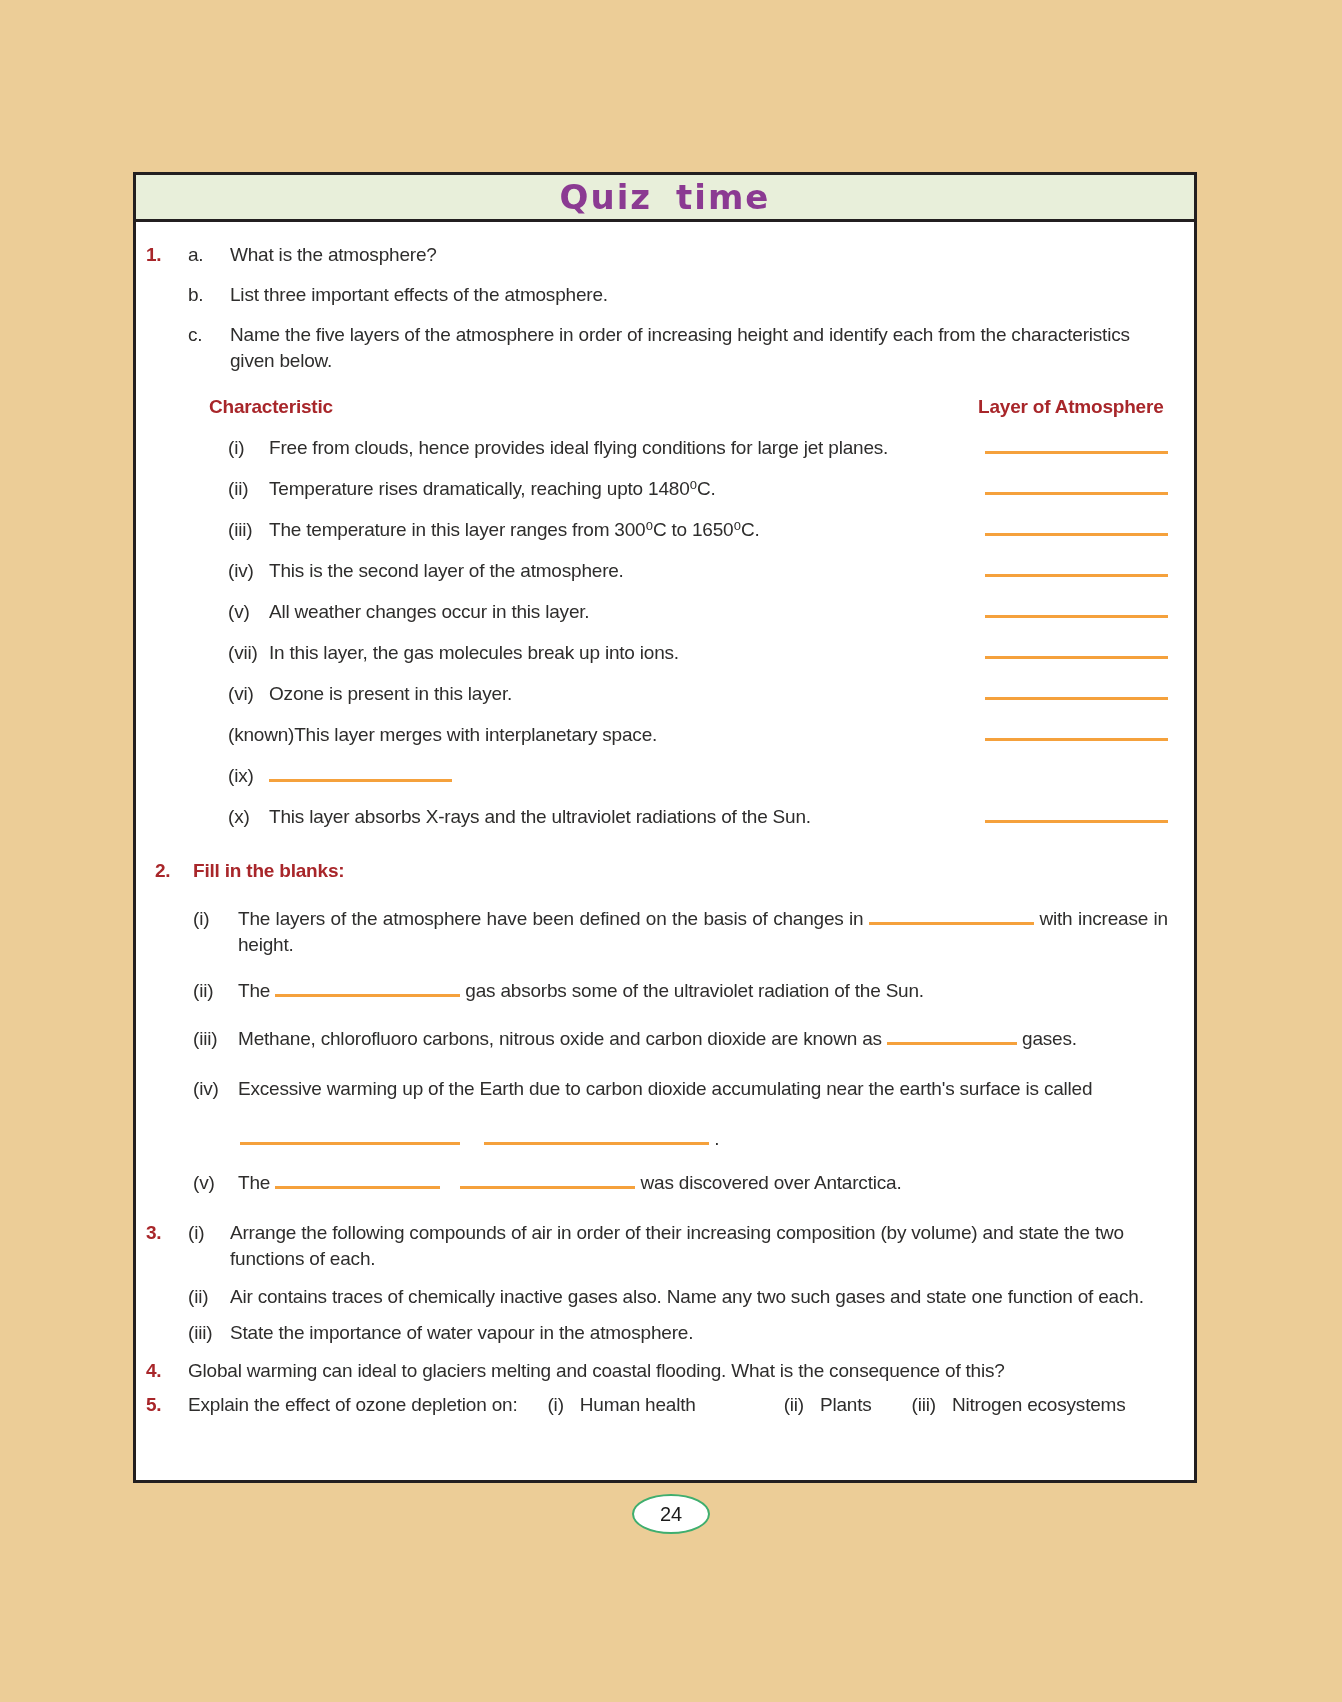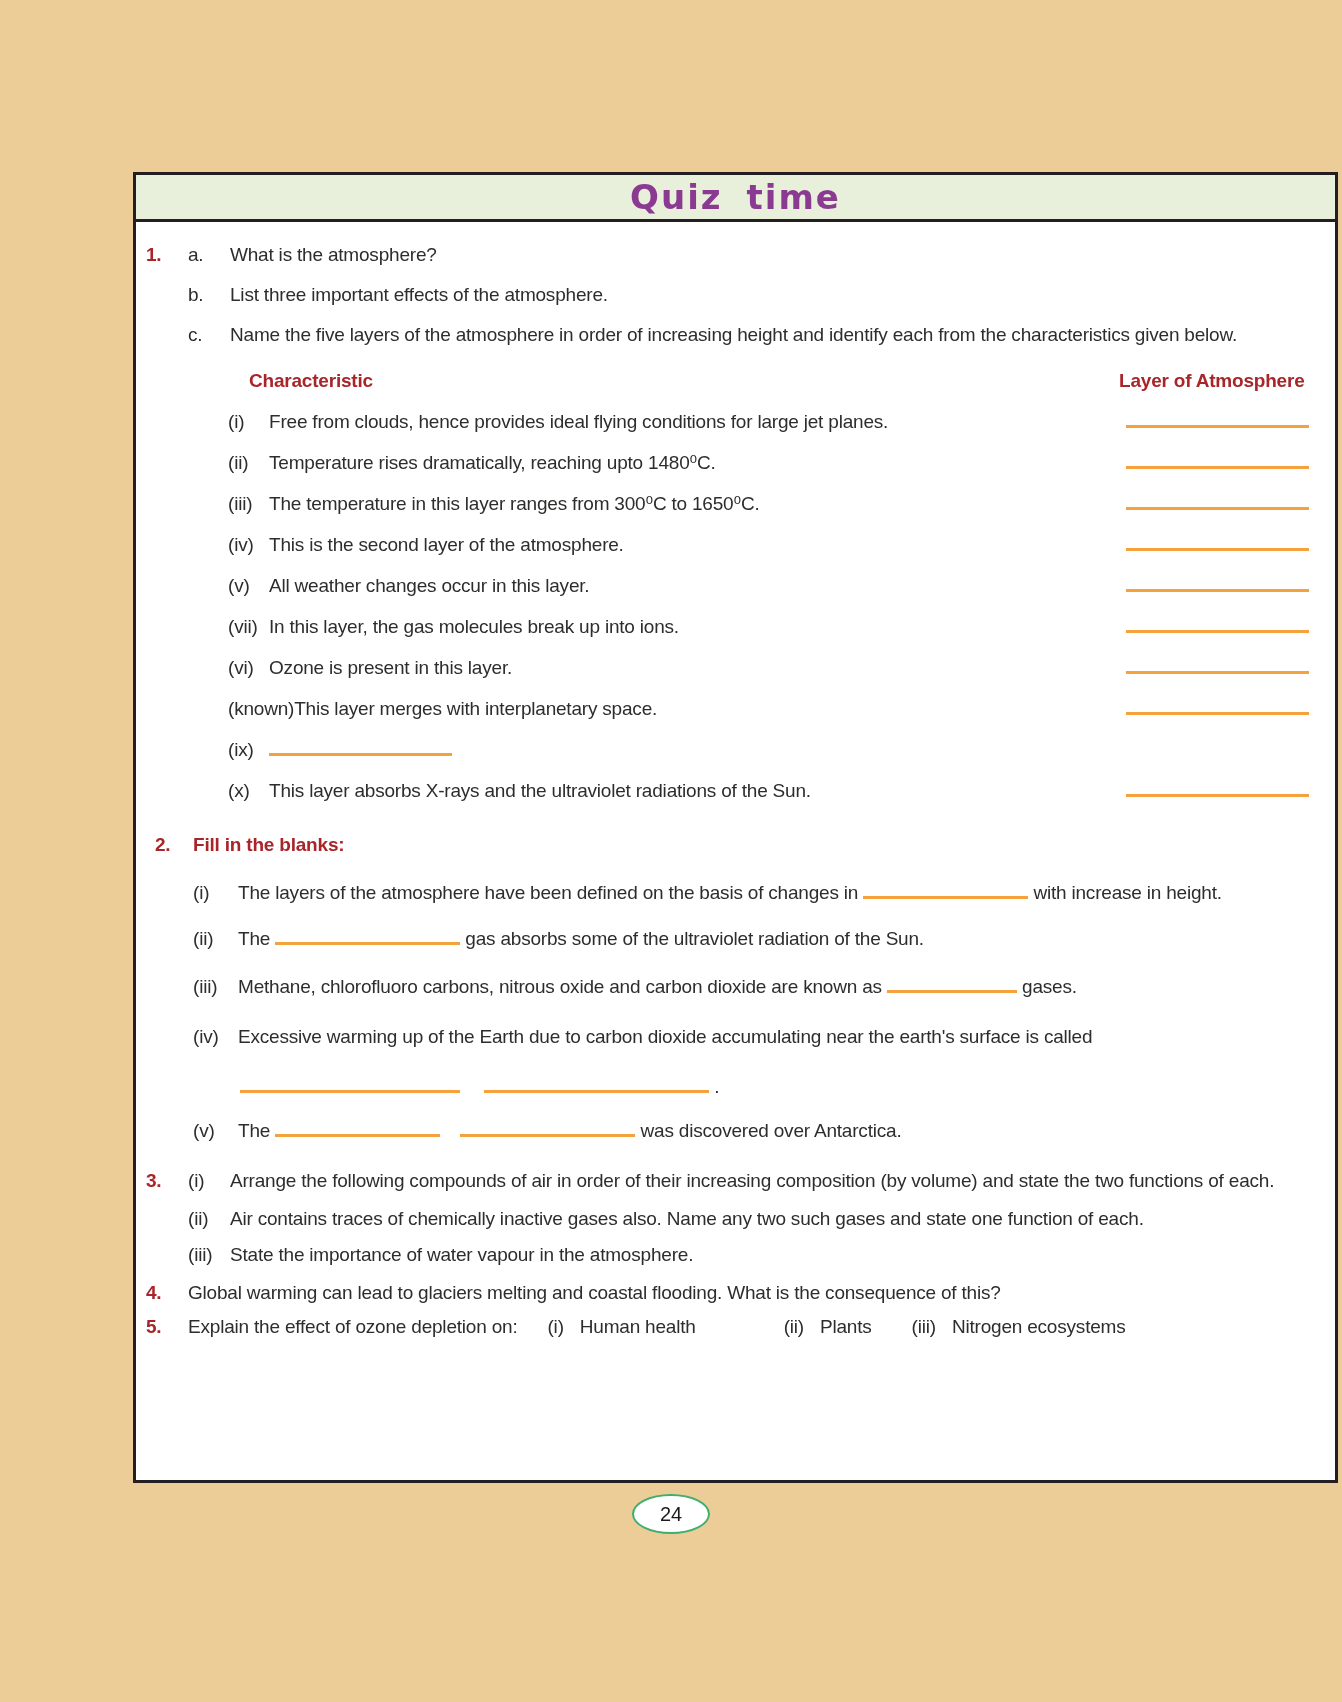--- a/index.html
+++ b/index.html
@@ -15,21 +15,21 @@
   *{box-sizing:border-box;margin:0;padding:0;}
   html,body{width:1342px;height:1702px;}
   body{
     background:var(--page-tan);
     font-family:"Liberation Sans","DejaVu Sans",sans-serif;
     color:var(--ink);
     position:relative;
   }
   .page{position:absolute;inset:0;width:1342px;height:1702px;background:var(--page-tan);}
   .quiz-box{
-    position:absolute;left:133px;top:172px;width:1205px;height:1311px;
+    position:absolute;left:133px;top:172px;width:1064px;height:1311px;
     background:#fff;border:3px solid var(--border-dark);
   }
   .quiz-header{
     height:47px;background:var(--header-green);
     border-bottom:3px solid var(--border-dark);
     display:flex;align-items:center;justify-content:center;
   }
   .quiz-title{
     color:var(--title-purple);
     font-size:34px;font-weight:bold;letter-spacing:2px;word-spacing:10px;
@@ -39,21 +39,21 @@
     padding:0 26px 0 10px;
     font-size:19px;line-height:26px;letter-spacing:-0.2px;
   }
   .row{display:flex;align-items:baseline;}
   .qnum{flex:0 0 42px;font-weight:bold;color:var(--accent-red);}
   .sub{flex:0 0 42px;}
   .tex{flex:1;}
   .red-bold{color:var(--accent-red);font-weight:bold;}
   
   .thead{display:flex;margin-top:20px;font-weight:bold;color:var(--accent-red);}
-  .thead .h1{margin-left:103px;flex:1;}
+  .thead .h1{margin-left:63px;flex:1;}
   .thead .h2{flex:0 0 190px;}
   .trow{display:flex;align-items:baseline;margin-top:15px;}
   .trow .tlabel{flex:0 0 41px;margin-left:82px;}
   .trow .ttext{flex:1;padding-right:8px;}
   .blank{
     display:inline-block;border-bottom:3px solid var(--blank-orange);
     height:0.78em;vertical-align:baseline;
   }
   .tblank{flex:0 0 183px;align-self:baseline;}
   .w130{width:130px;} .w165{width:165px;} .w175{width:175px;}
@@ -237,21 +237,21 @@
       </div>
 
       <div class="row mt10">
         <span class="qnum"></span>
         <span class="sub">(iii)</span>
         <span class="tex">State the importance of water vapour in the atmosphere.</span>
       </div>
 
       <div class="row mt12">
         <span class="qnum">4.</span>
-        <span class="tex">Global warming can lead to glaciers melting and coastal flooding. What is the consequence of this?</span>
+        <span class="tex">Global warming can ideal to glaciers melting and coastal flooding. What is the consequence of this?</span>
       </div>
 
       <div class="row mt8">
         <span class="qnum">5.</span>
         <span class="tex q5opts">
           <span class="lead">Explain the effect of ozone depletion on:</span>
           <span class="olabel">(i)</span>
           <span class="otext">Human health</span>
           <span class="olabel olabel2">(ii)</span>
           <span class="otext">Plants</span>

